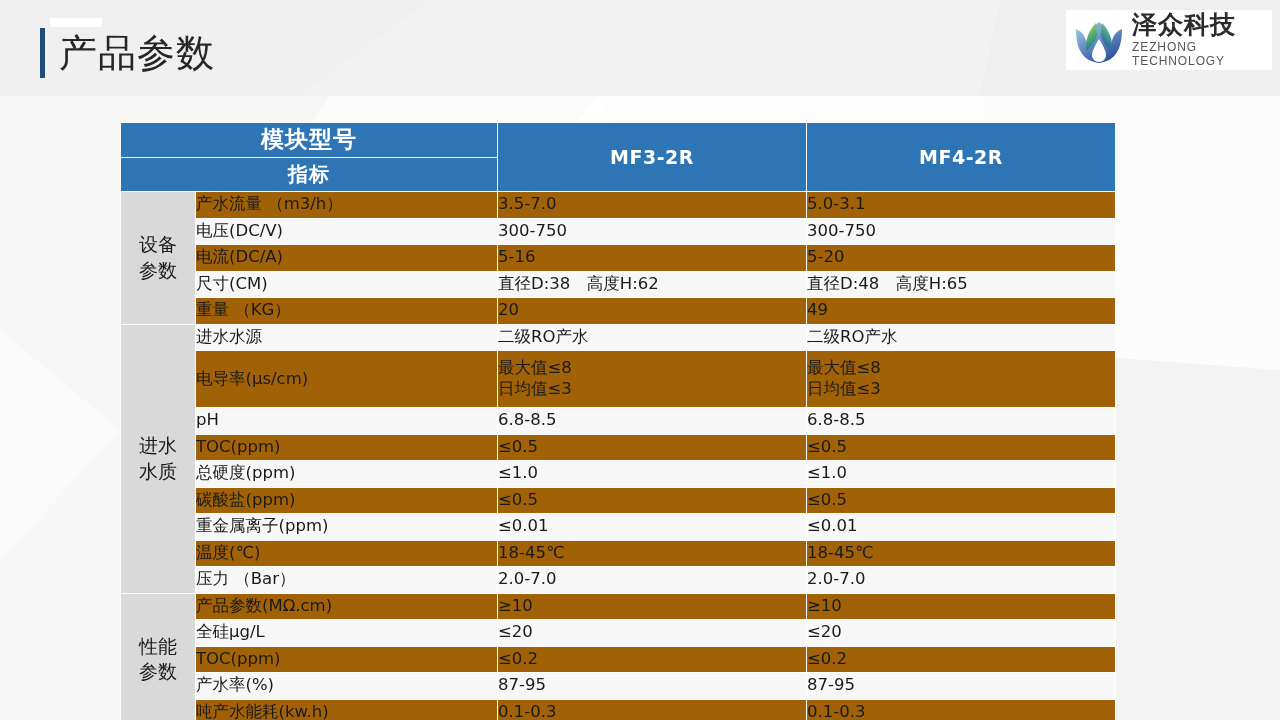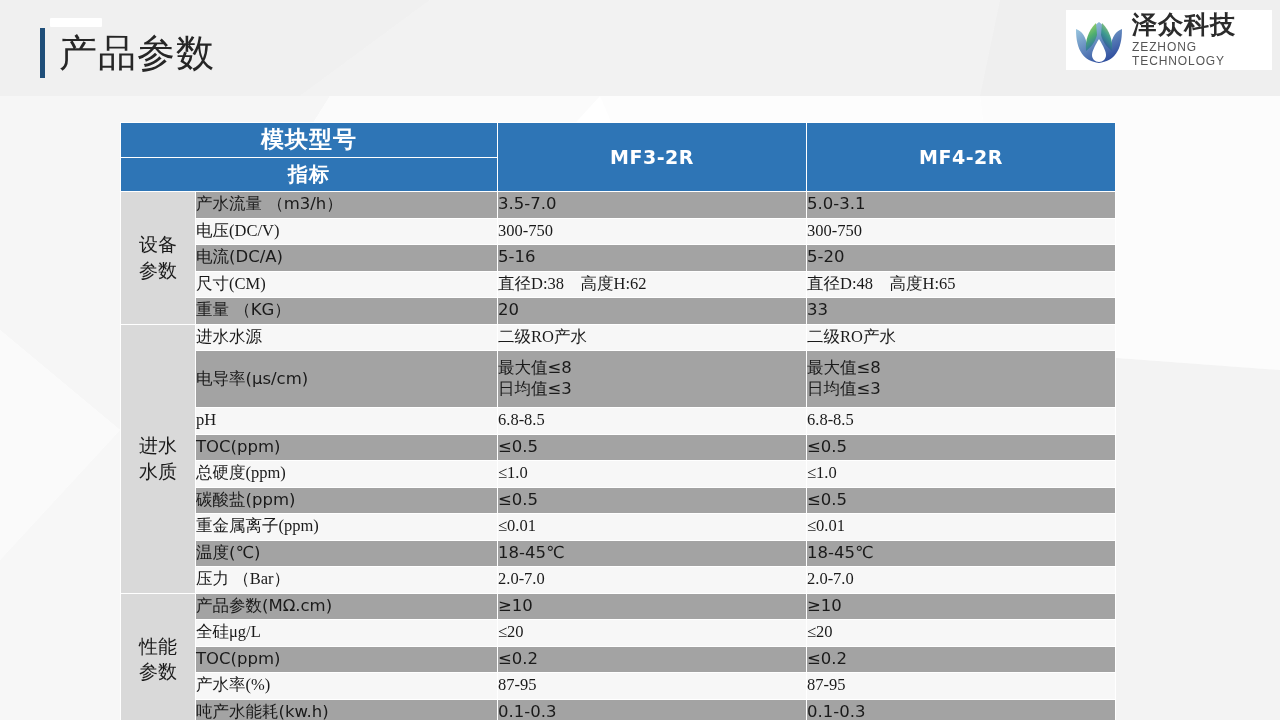--- a/index.html
+++ b/index.html
@@ -163,22 +163,22 @@
   td.item, td.val {
     font-size: 16.5px;
     color: #1a1a1a;
     height: 25.5px;
     padding-left: 8px;
     white-space: pre-line;
     line-height: 1.25;
   }
   td.item { padding-left: 10px; }
 
-  tr.shade-a td.item, tr.shade-a td.val { background: #a3a3a3; }
-  tr.shade-b td.item, tr.shade-b td.val { background: #F7F7F7; font-family: Liberation Serif, serif; }
+  tr.shade-a td.item, tr.shade-a td.val { background: #a16207; }
+  tr.shade-b td.item, tr.shade-b td.val { background: #F7F7F7; }
 
   td.tall { height: 56px; }
 </style>
 </head>
 <body>
 
 <svg id="bg-layer" viewBox="0 0 1280 720" preserveAspectRatio="none">
   <rect x="0" y="0" width="1280" height="720" fill="#FFFFFF"></rect>
   <polygon points="0,0 1280,0 1280,96 0,96" fill="#F4F4F4"></polygon>
   <polygon points="0,0 430,0 300,96 0,96" fill="#F0F0F0"></polygon>
@@ -268,21 +268,21 @@
           <td class="val">5-20</td>
         </tr>
         <tr class="shade-b">
           <td class="item">尺寸(CM)</td>
           <td class="val">直径D:38　高度H:62</td>
           <td class="val">直径D:48　高度H:65</td>
         </tr>
         <tr class="shade-a">
           <td class="item">重量 （KG）</td>
           <td class="val">20</td>
-          <td class="val">33</td>
+          <td class="val">49</td>
         </tr>
         <tr class="shade-b">
           <td class="cat-cell" rowspan="9">进水
 水质</td>
           <td class="item">进水水源</td>
           <td class="val">二级RO产水</td>
           <td class="val">二级RO产水</td>
         </tr>
         <tr class="shade-a">
           <td class="item tall">电导率(μs/cm)</td>

